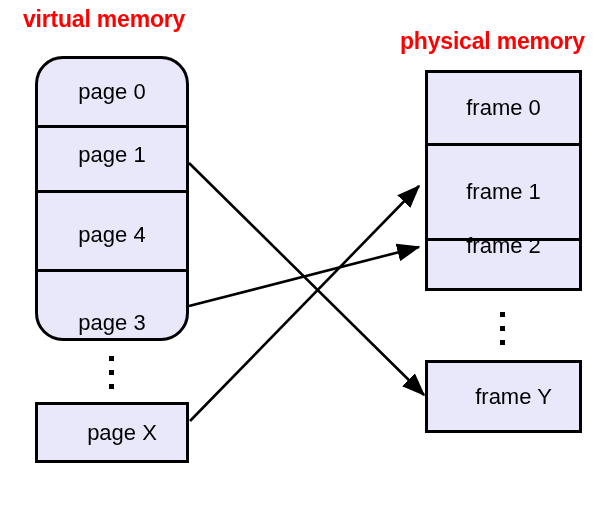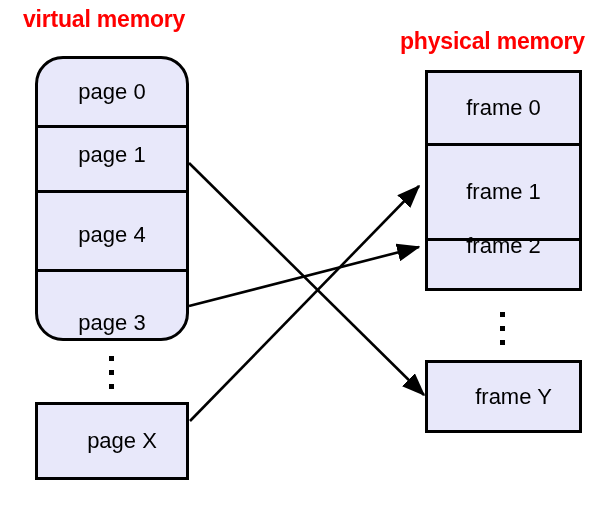--- a/index.html
+++ b/index.html
@@ -56,21 +56,21 @@
     border: 3px solid #000000;
     box-sizing: border-box;
     background: #e8e8fa;
     display: flex;
     align-items: center;
     justify-content: center;
     font-size: 22px;
     color: #000000;
     padding-left: 20px;
   }
-  #page-x-box  { left: 35px;  top: 402px; width: 154px; height: 78px; }
+  #page-x-box  { left: 35px;  top: 402px; width: 154px; height: 61px; }
   #frame-y-box { left: 425px; top: 360px; width: 157px; height: 73px; }
 
   
   .vdots {
     position: absolute;
     display: flex;
     flex-direction: column;
     justify-content: space-between;
     align-items: center;
   }

